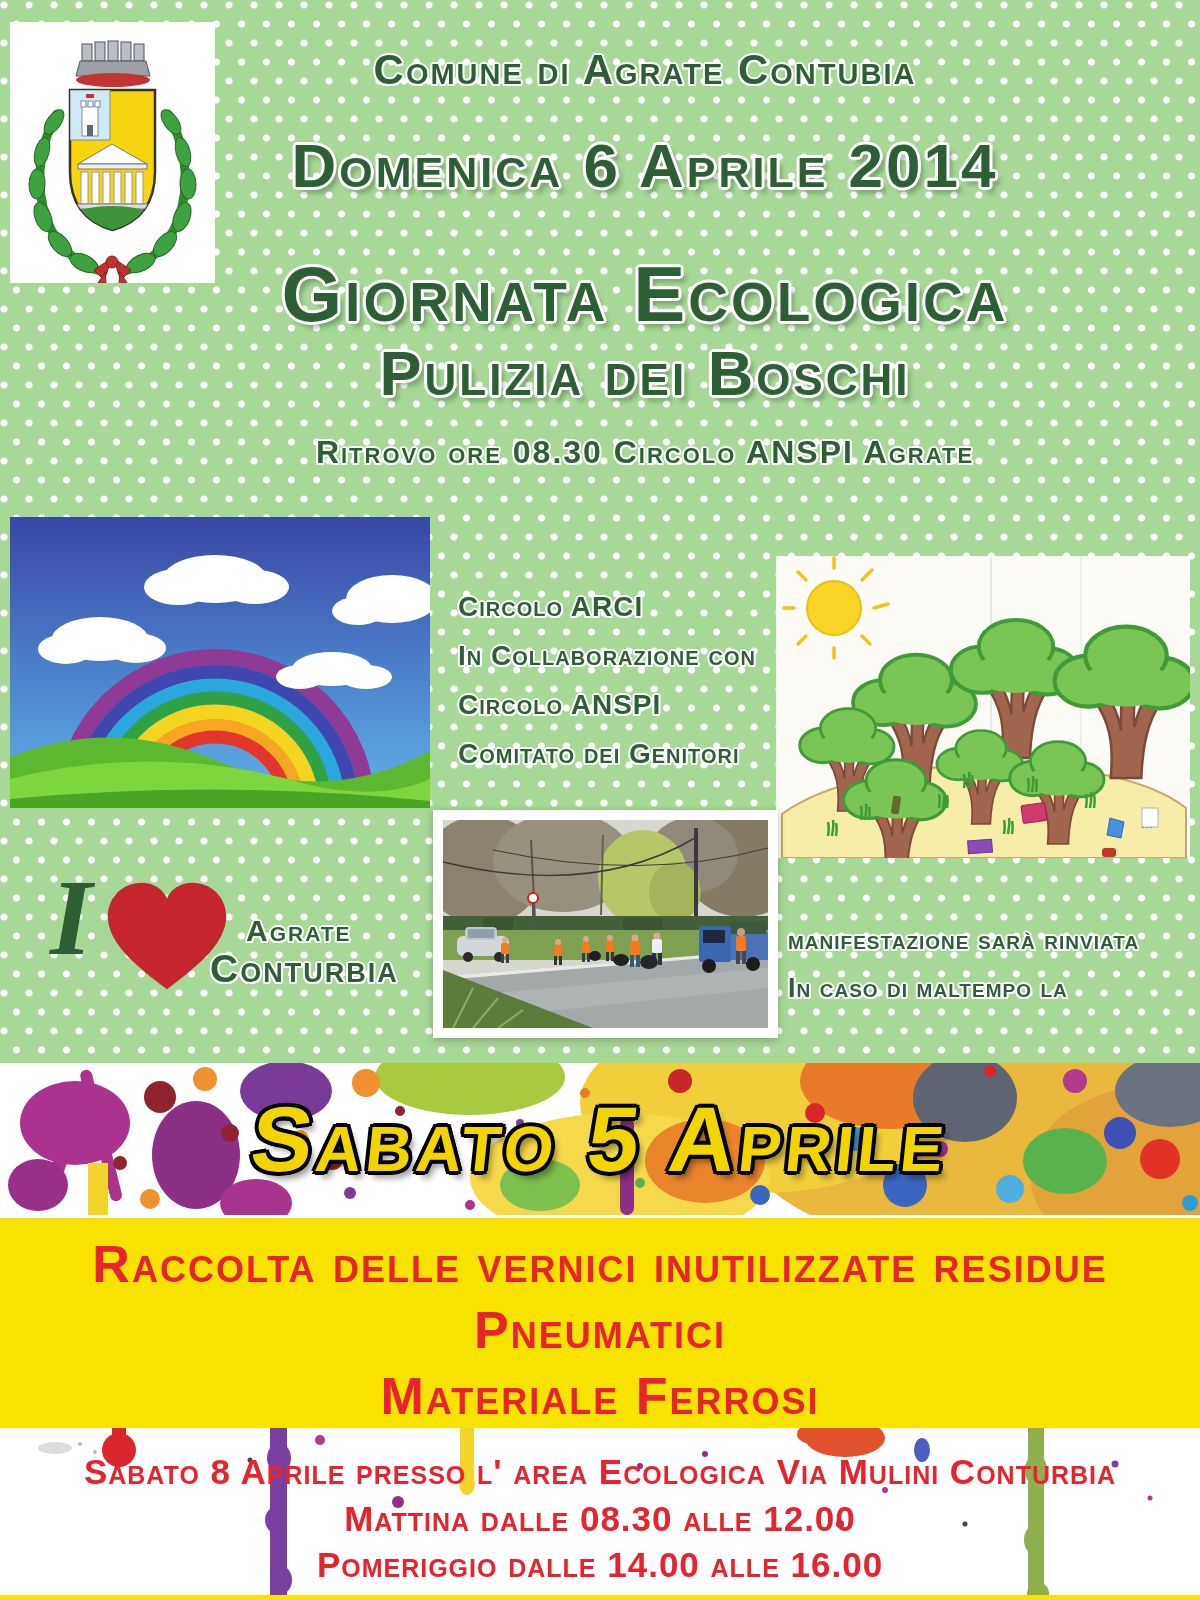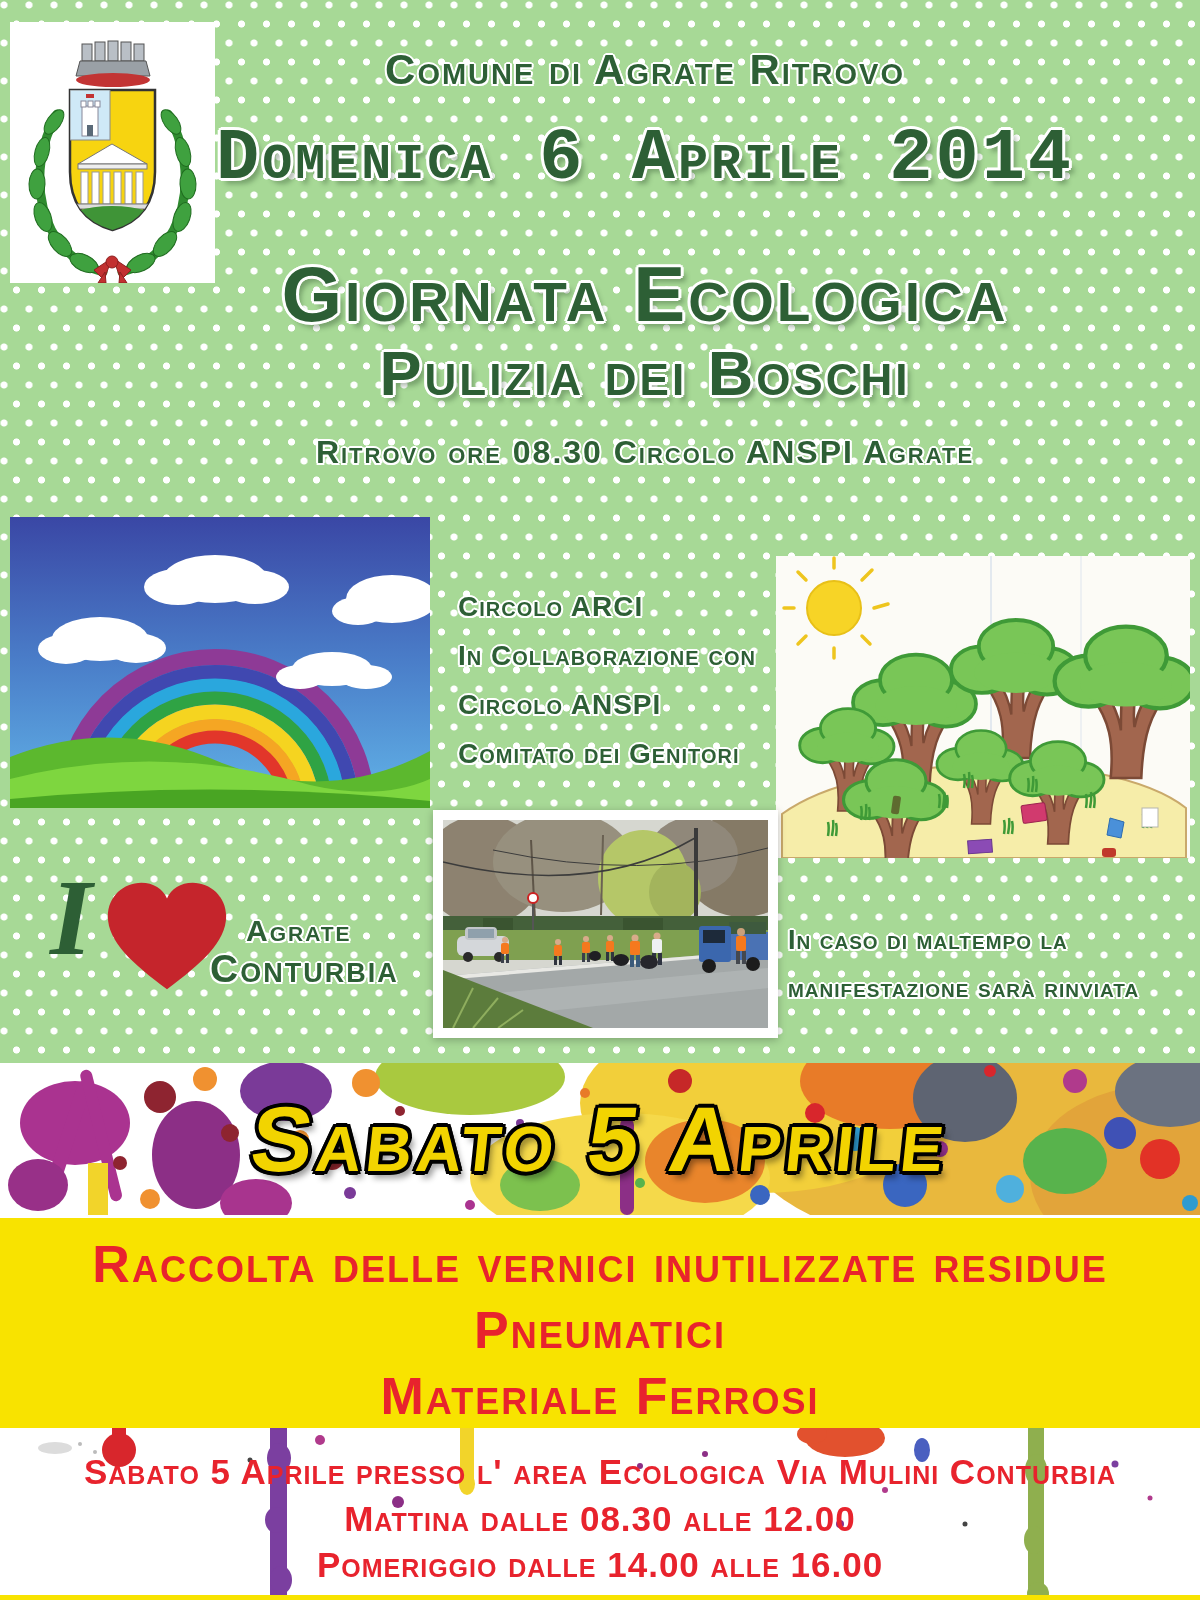--- a/index.html
+++ b/index.html
@@ -20,21 +20,21 @@
   .sc{font-variant:small-caps;}
   .grn{color:var(--title-green,#2d5f35);}
   .halo-sm{text-shadow:-2px 0 0 #fff,2px 0 0 #fff,0 -2px 0 #fff,0 2px 0 #fff,
     -1.5px -1.5px 0 #fff,1.5px 1.5px 0 #fff,-1.5px 1.5px 0 #fff,1.5px -1.5px 0 #fff;}
   .halo-lg{text-shadow:-3px 0 0 #fff,3px 0 0 #fff,0 -3px 0 #fff,0 3px 0 #fff,
     -2px -2px 0 #fff,2px 2px 0 #fff,-2px 2px 0 #fff,2px -2px 0 #fff,
     5px 6px 5px rgba(30,60,30,.35);}
   .hdr-comune{position:absolute;left:90px;top:46px;width:1110px;text-align:center;
     font-size:42px;font-weight:bold;letter-spacing:2px;}
   .title{position:absolute;left:90px;width:1110px;text-align:center;font-weight:bold;letter-spacing:3px;line-height:1.25;}
-  .t-domenica{top:114px;font-size:72px;font-family:Liberation Mono, monospace;}
+  .t-domenica{top:127px;font-size:62px;}
   .t-giornata{top:230px;font-size:78px;margin-top:16px;}
   .t-pulizia{top:334px;font-size:63px;}
   .ritrovo{position:absolute;left:90px;top:434px;width:1110px;text-align:center;
     font-size:32px;font-weight:bold;letter-spacing:2px;}
   .crest{position:absolute;left:10px;top:22px;width:205px;height:261px;background:#fff;}
   .rainbow{position:absolute;left:10px;top:517px;width:420px;height:291px;}
   .collab{position:absolute;left:458px;top:582px;font-size:28px;font-weight:bold;line-height:49px;letter-spacing:1px;}
   .drawing{position:absolute;left:776px;top:556px;width:414px;height:302px;background:#fcfbf6;}
   .photo{position:absolute;left:433px;top:810px;width:325px;height:208px;background:#fff;
     padding:10px;box-shadow:0 2px 8px rgba(0,0,0,.25);}
@@ -133,21 +133,21 @@
         <g fill="#c23030" stroke="#8e1f1f">
           <path d="M102,236 L84,248 L94,258 Z"></path>
           <path d="M103,236 L121,248 L111,258 Z"></path>
           <circle cx="102" cy="240" r="6"></circle>
           <path d="M95,250 L88,261 L96,261 Z"></path>
             <path d="M110,250 L117,261 L109,261 Z"></path>
         </g>
       </svg>
     </div>
 
-    <div class="hdr-comune sc grn halo-sm">Comune di Agrate Ritrovo</div>
+    <div class="hdr-comune sc grn halo-sm">Comune di Agrate Contubia</div>
     <div class="title t-domenica sc grn halo-lg">Domenica 6 Aprile 2014</div>
     <div class="title t-giornata sc grn halo-lg">Giornata Ecologica</div>
     <div class="title t-pulizia sc grn halo-lg">Pulizia dei Boschi</div>
     <div class="ritrovo sc grn halo-sm">Ritrovo ore 08.30 Circolo ANSPI Agrate</div>
 
     <div class="rainbow">
       <svg width="420" height="291" viewBox="0 0 420 291" preserveAspectRatio="none">
         <defs>
           <linearGradient id="sky" x1="0" y1="0" x2="0" y2="1">
             <stop offset="0" stop-color="#3a47a5"></stop>
@@ -355,22 +355,22 @@
               <rect x="1" y="19" width="4" height="13" fill="#44484f"></rect>
             </g>
           <ellipse cx="178" cy="140" rx="8" ry="6" fill="#1f1f23"></ellipse>
           <ellipse cx="206" cy="142" rx="9" ry="7" fill="#26262c"></ellipse>
           <ellipse cx="152" cy="136" rx="6" ry="5" fill="#1f1f23"></ellipse>
         </g>
       </svg>
     </div>
 
     <div class="weather sc grn halo-sm">
+      <div>manifestazione sarà rinviata</div>
       <div>In caso di maltempo la</div>
-      <div>manifestazione sarà rinviata</div>
     </div>
   </section>
 
   <section class="splatter-section">
     <svg class="splatter-bg" viewBox="0 0 1200 152" preserveAspectRatio="none">
       <rect width="1200" height="152" fill="#ffffff"></rect>
       <ellipse cx="1000" cy="70" rx="260" ry="120" fill="#e9b83d"></ellipse>
       <ellipse cx="760" cy="40" rx="180" ry="90" fill="#f2cf3a"></ellipse>
       <ellipse cx="1160" cy="112" rx="130" ry="90" fill="#e2a43a"></ellipse>
       <ellipse cx="620" cy="115" rx="150" ry="65" fill="#f5d94a"></ellipse>
@@ -452,17 +452,17 @@
       <circle cx="320" cy="12" r="5" fill="#b03a8c"></circle>
         <circle cx="250" cy="32" r="2.5" fill="#444"></circle>
       <circle cx="705" cy="26" r="3" fill="#8c2f86"></circle>
         <circle cx="885" cy="62" r="3" fill="#b03a8c"></circle>
       <circle cx="1115" cy="36" r="3.5" fill="#7b3fa0"></circle>
         <circle cx="965" cy="96" r="2.5" fill="#444"></circle>
       <circle cx="840" cy="96" r="4" fill="#8c2f86"></circle>
         <circle cx="1150" cy="70" r="2.5" fill="#b03a8c"></circle>
       <rect x="0" y="167" width="1200" height="5" fill="#f8e300"></rect>
     </svg>
-    <div class="line bl-1 sc">Sabato 5 Aprile presso l' area Ecologica Via Mulini Conturbia</div>
+    <div class="line bl-1 sc">Sabato 8 Aprile presso l' area Ecologica Via Mulini Conturbia</div>
     <div class="line bl-2 sc">Mattina dalle 08.30 alle 12.00</div>
     <div class="line bl-3 sc">Pomeriggio dalle 14.00 alle 16.00</div>
   </section>
 </div>
 
 </body></html>

